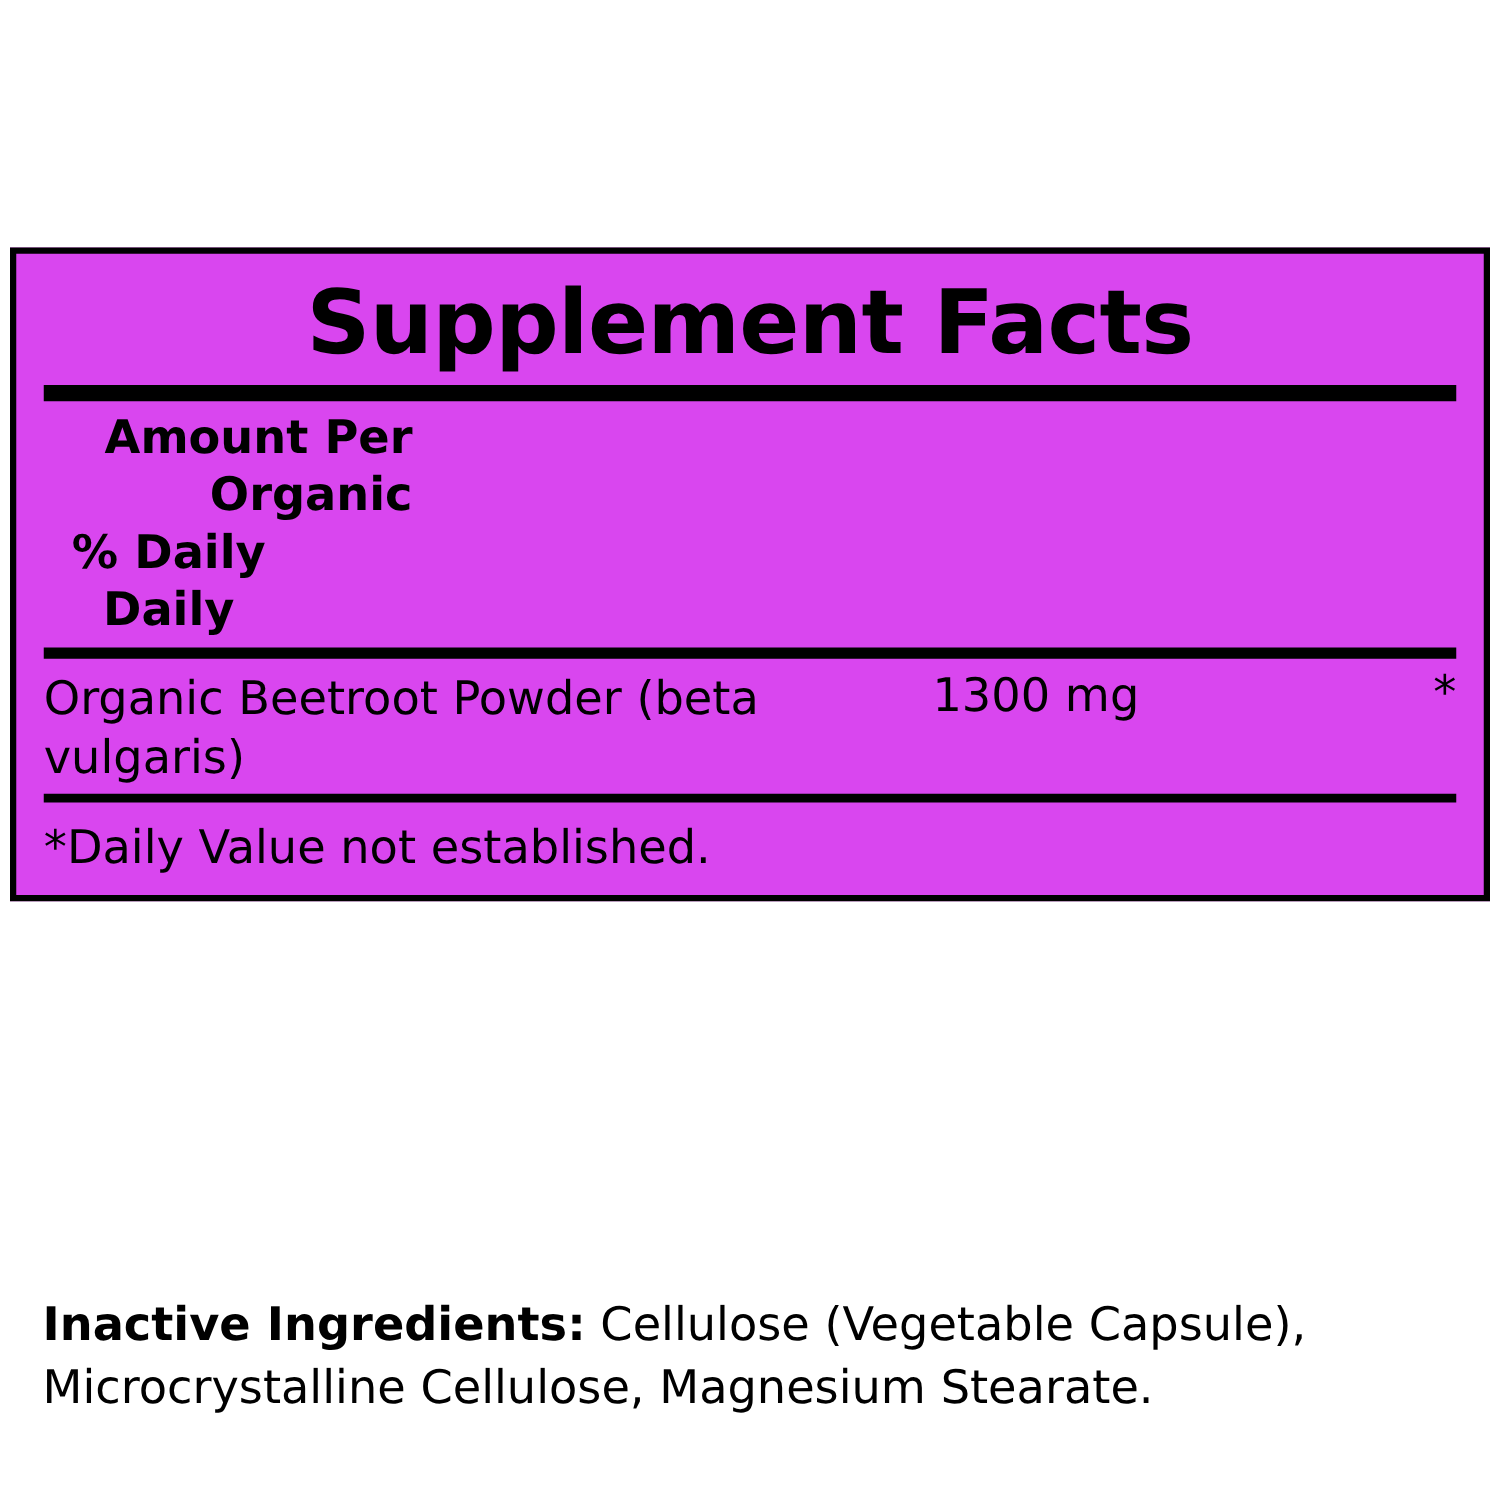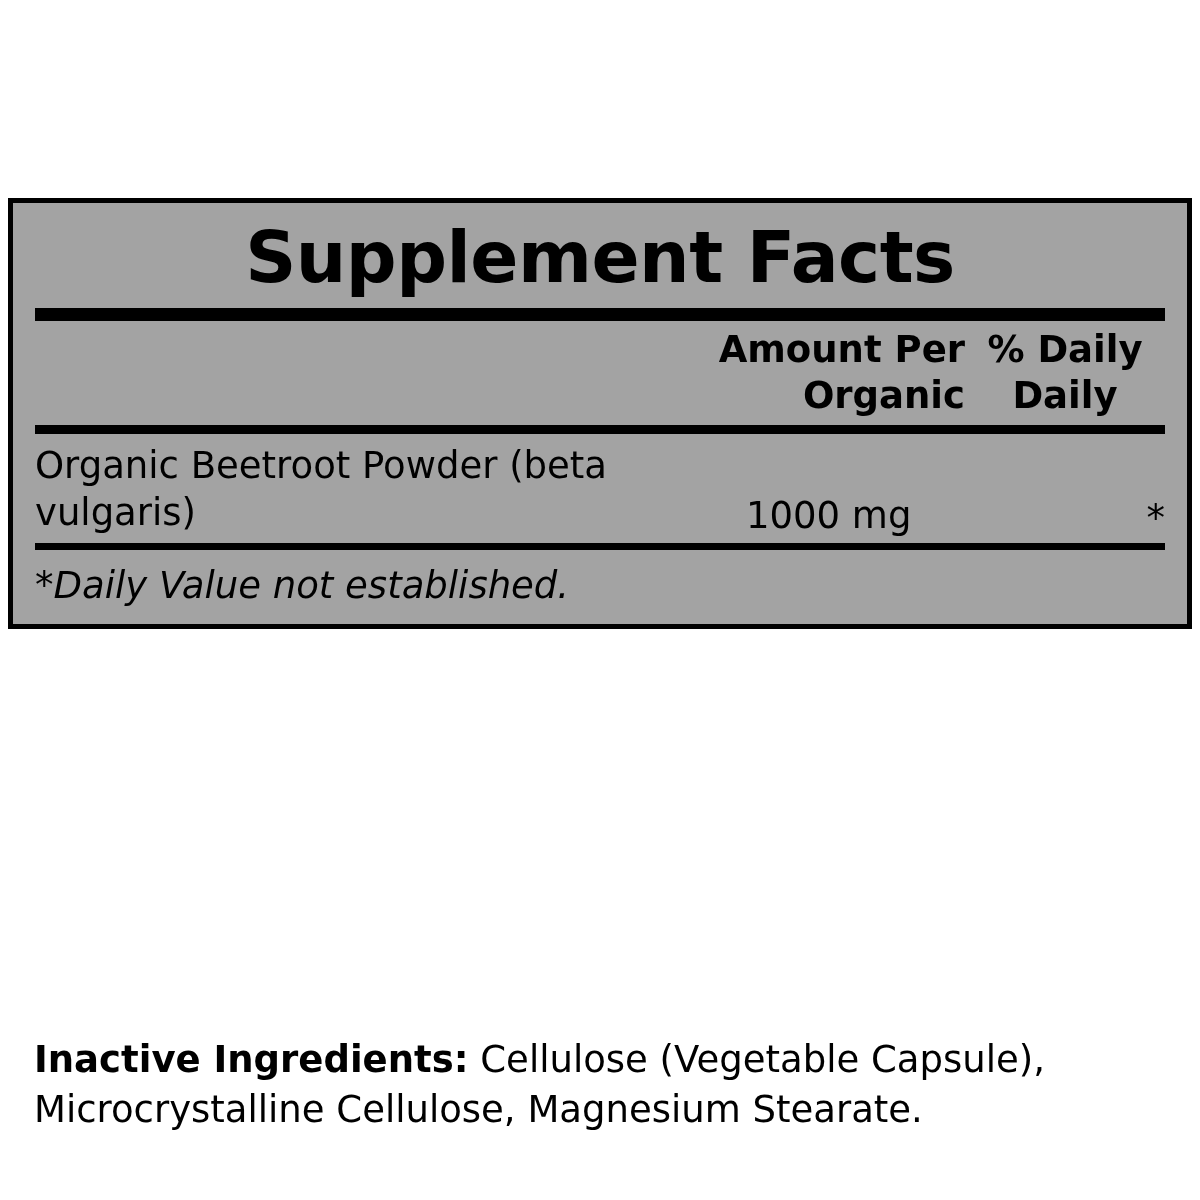--- a/index.html
+++ b/index.html
@@ -16,21 +16,21 @@
     overflow: hidden;
   }
 
   .panel {
     position: absolute;
     left: 8px;
     top: 198px;
     width: 1184px;
     box-sizing: border-box;
     border: 5px solid #000000;
-    background: #a3a3a3;
+    background: #d946ef;
     padding: 0 22px 10px 22px;
   }
 
   .title {
     font-size: 71px;
     font-weight: bold;
     text-align: center;
     letter-spacing: -0.5px;
     line-height: 1.05;
     margin-top: 18px;
@@ -57,38 +57,39 @@
     height: 7px;
     background: #000000;
     margin-top: 4px;
   }
 
   .head-row {
     display: flex;
     justify-content: flex-end;
     align-items: flex-start;
     margin-top: 6px;
+    flex-direction: column;
   }
   .head-col {
     font-size: 37px;
     font-weight: bold;
     text-align: right;
     line-height: 1.25;
   }
   .head-amount {
     width: 295px;
   }
   .head-dv {
     width: 200px;
     text-align: center;
   }
 
   .item-row {
     display: flex;
-    align-items: flex-end;
+    align-items: flex-start;
     margin-top: 8px;
     margin-bottom: 6px;
   }
   .item-name {
     flex: 1 1 auto;
     font-size: 37px;
     line-height: 1.28;
     padding-right: 10px;
     max-width: 690px;
   }
@@ -104,21 +105,20 @@
     font-size: 37px;
     text-align: right;
     line-height: 1.0;
   }
 
   .footnote {
     font-size: 37px;
     margin-top: 12px;
     margin-bottom: 4px;
     line-height: 1.3;
-    font-style: italic;
   }
 
   .inactive {
     position: absolute;
     left: 34px;
     top: 1035px;
     width: 1130px;
     font-size: 37px;
     line-height: 1.35;
   }
@@ -144,21 +144,21 @@
     <div class="head-col head-dv">
       <div>% Daily</div>
       <div>Daily</div>
     </div>
   </div>
 
   <div class="rule-med"></div>
 
   <div class="item-row">
     <div class="item-name">Organic Beetroot Powder (beta vulgaris)</div>
-    <div class="item-amount">1000 mg</div>
+    <div class="item-amount">1300 mg</div>
     <div class="item-dv">*</div>
   </div>
 
   <div class="rule-thin"></div>
 
   <div class="footnote">*Daily Value not established.</div>
 
 </div>
 
 <div class="inactive">

